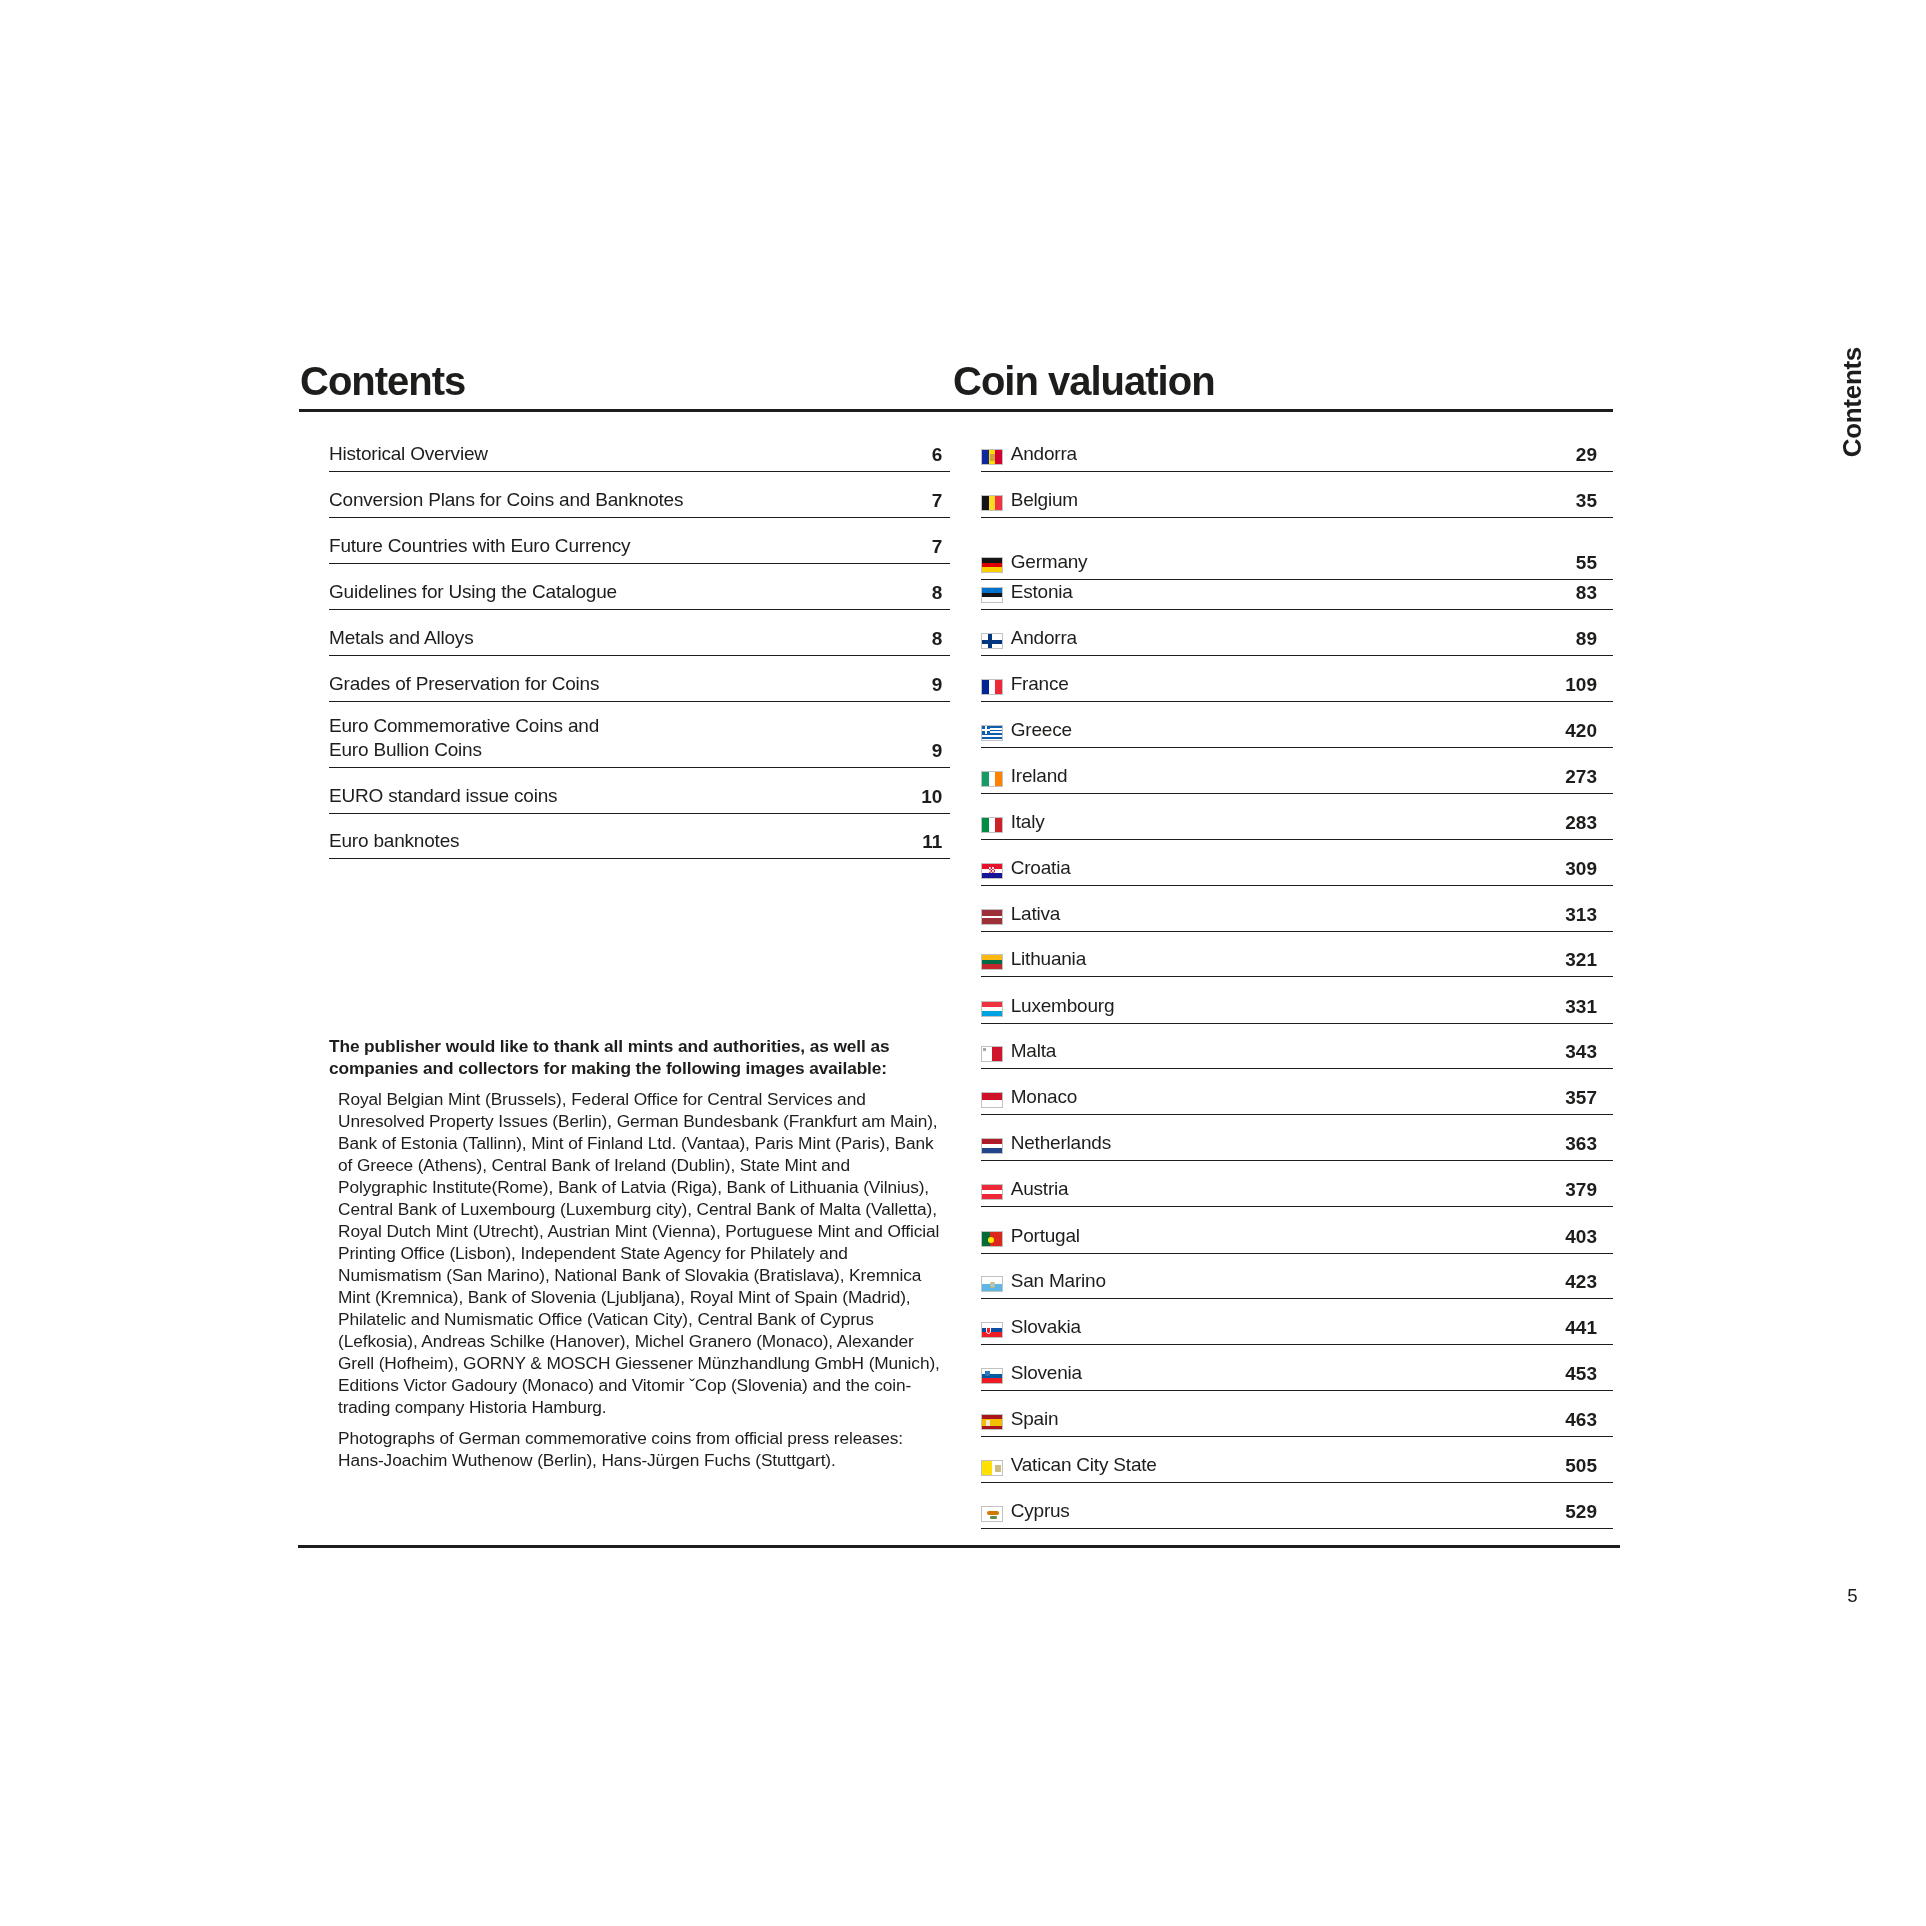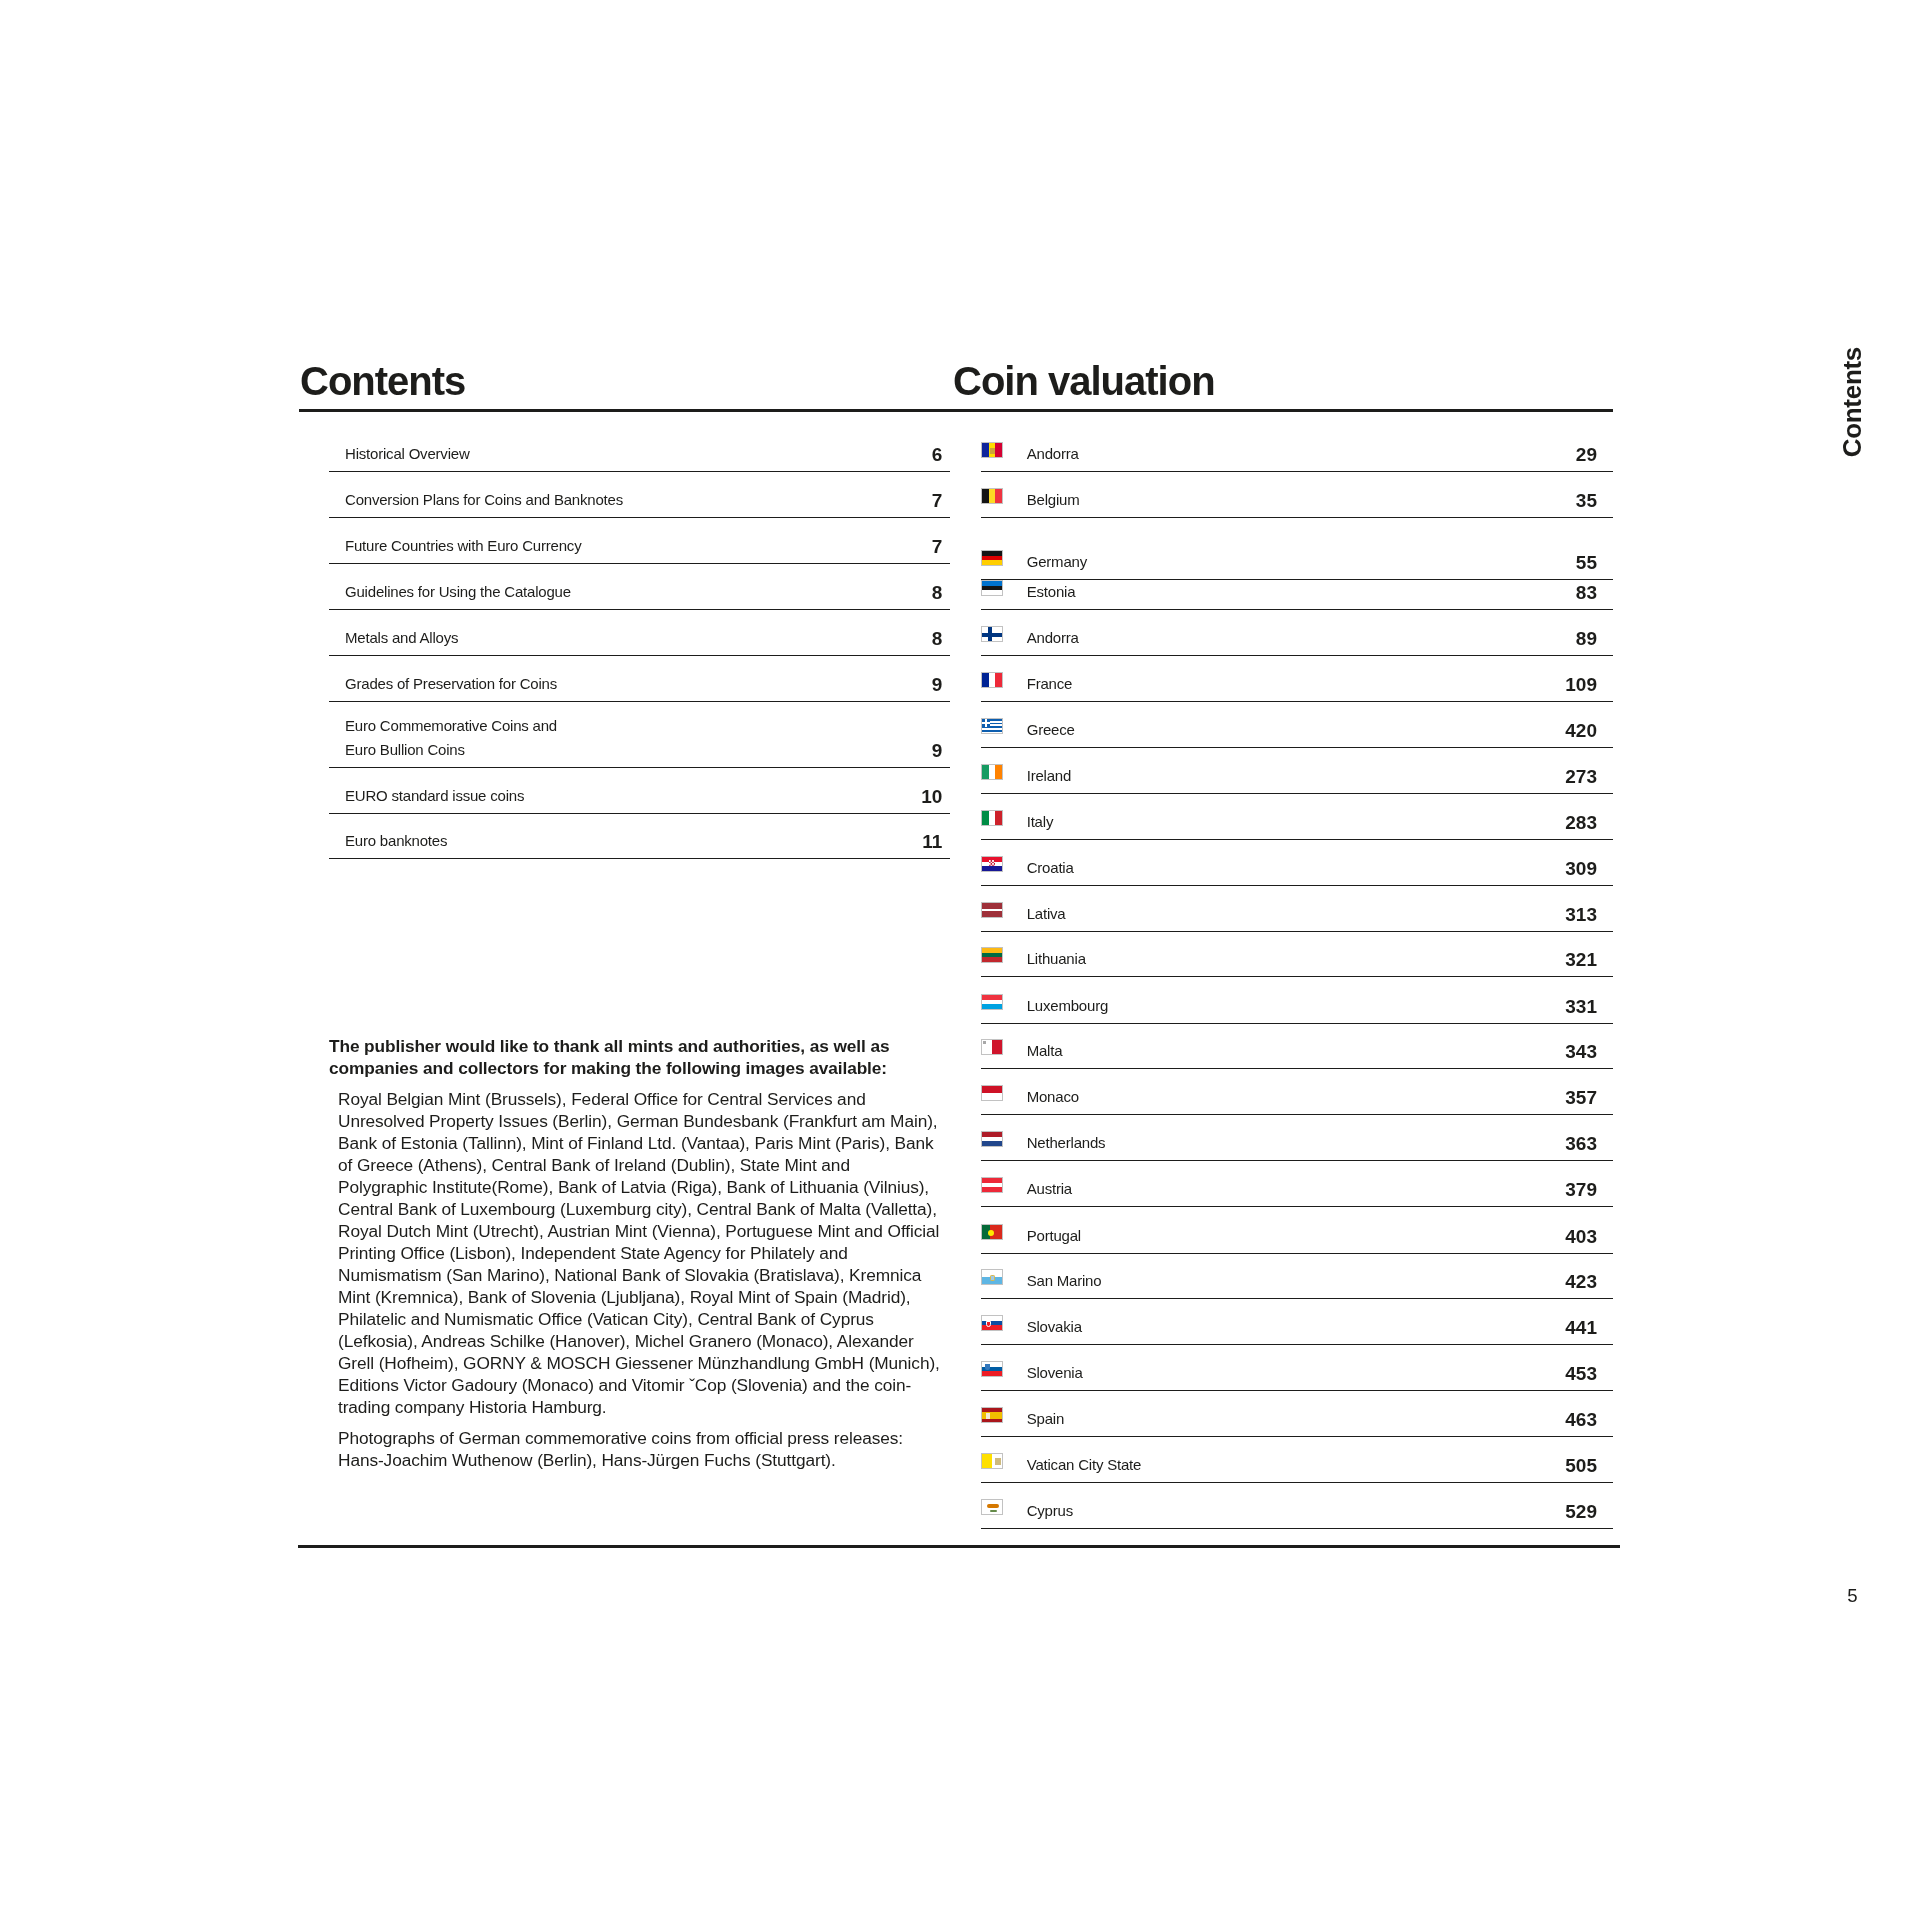--- a/index.html
+++ b/index.html
@@ -10,25 +10,25 @@
   .h1-left{left:300px;}
   .h1-right{left:953px;}
   .rule{position:absolute;background:#1d1d1b;}
   .head-rule{left:299px;top:409px;width:1314px;height:2.6px;}
   .bottom-rule{left:298px;top:1545px;width:1322px;height:3.2px;}
   .row{position:absolute;display:flex;justify-content:space-between;align-items:flex-end;
        border-bottom:1.9px solid #1d1d1b;padding-bottom:4.5px;box-sizing:content-box;}
   .lrow{left:329px;width:621px;height:27px;}
   .lrow2{left:329px;width:621px;height:53px;}
   .rrow{left:981px;width:632px;height:27px;}
-  .lbl{font-size:15px;letter-spacing:-0.2px;line-height:24px;white-space:pre-line;margin-left:16px;}
+  .lbl{font-size:19px;letter-spacing:-0.2px;line-height:24px;white-space:pre-line;}
   .pg{font-size:19px;font-weight:bold;line-height:23px;}
   .lrow .pg,.lrow2 .pg{margin-right:7.7px;}
   .rrow .pg{margin-right:16px;}
-  .country{display:flex;align-items:flex-start;}
+  .country{display:flex;align-items:flex-end;}
   .flag{position:relative;width:22px;height:16px;margin:0 7.7px 1.3px 0;flex-shrink:0;
         box-sizing:border-box;border:0.6px solid #c2c2c2;background:#fff;overflow:hidden;}
   .flag-andorra{background:linear-gradient(90deg,#10269c 0 34%,#fedd00 34% 66%,#d50032 66%);}
   .flag-andorra::after{content:'';position:absolute;left:8.3px;top:4.5px;width:4.5px;height:6.4px;background:#c49a3f;opacity:.85;}
   .flag-belgium{background:linear-gradient(90deg,#141414 0 34%,#fdda24 34% 66%,#ef3340 66%);}
   .flag-germany{background:linear-gradient(180deg,#141414 0 34%,#dd0000 34% 67%,#ffce00 67%);}
   .flag-estonia{background:linear-gradient(180deg,#0072ce 0 34%,#141414 34% 67%,#ffffff 67%);}
   .flag-finland{background-color:#ffffff;
     background-image:linear-gradient(180deg,rgba(0,0,0,0) 0 5.8px,#003580 5.8px 10.3px,rgba(0,0,0,0) 10.3px),
                      linear-gradient(90deg,rgba(0,0,0,0) 0 5.8px,#003580 5.8px 10.3px,rgba(0,0,0,0) 10.3px);}

